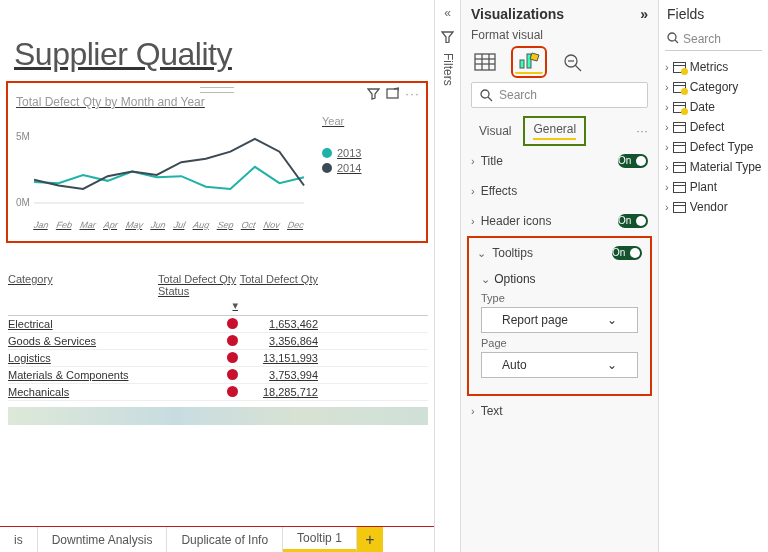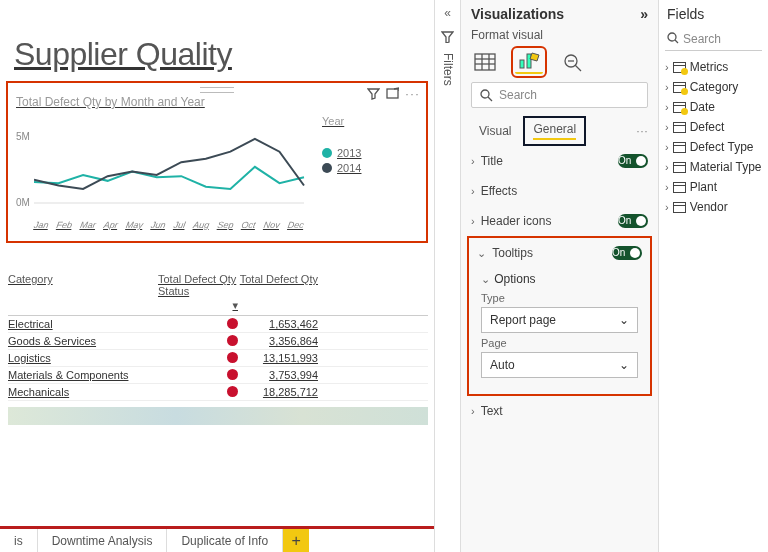--- a/index.html
+++ b/index.html
@@ -21,49 +21,49 @@
 .legend-item { display: flex; align-items: center; gap: 5px; margin-bottom: 3px; }
 .swatch { width: 10px; height: 10px; border-radius: 50%; }
 .table { margin: 30px 6px 6px 2px; font-size: 11px; }
 .table-head { display: flex; border-bottom: 1px solid #ccc; padding-bottom: 3px; color: #555; }
 .col-cat { width: 150px; }
 .col-stat { width: 80px; display:flex; align-items:end; gap:2px;flex-direction:column;}
 .col-qty { width: 80px; text-align: right; }
 .table-row { display: flex; padding: 2px 0; border-bottom: 1px solid #eee; }
 .dot-red { width: 11px; height: 11px; border-radius: 50%; background: #c8102e; }
 .map-strip { height: 18px; background: linear-gradient(90deg, #dde8d8, #c8dce0 40%, #d8e2d4 70%, #cfe0d8); margin: 6px 6px 0 2px; }
-.tabs { position: absolute; bottom: 0; left: 0; right: 0; display: flex; align-items: stretch; height: 26px; background: #fff; border-top: 3px solid #b91c1c; }
+.tabs { position: absolute; bottom: 0; left: 0; right: 0; display: flex; align-items: stretch; height: 26px; background: #fff; border-top: 1px solid #b91c1c; }
 .tab { padding: 4px 14px; font-size: 12px; color: #555; border-right: 1px solid #ddd; display:flex; align-items:center; }
 .tab.active { border-bottom: 3px solid #f2c811; }
 .tab-add { width: 26px; background: #f2c811; display:flex; align-items:center; justify-content:center; color:#444; font-size:16px; }
 
 .rail { width: 26px; border-left: 1px solid #ddd; display:flex; flex-direction:column; align-items:center; padding-top:6px; gap:10px; color:#666; }
 .rail-chev { font-size: 12px; }
 .rail-text { writing-mode: vertical-rl; font-size: 12px; color: #555; }
 
 .panel { width: 198px; border-left: 1px solid #ddd; background: #f8f8f8; display:flex; flex-direction:column; }
 .panel-head { display:flex; justify-content:space-between; padding: 6px 10px; font-size:14px; font-weight:600; }
 .sub-head { padding: 0 10px 4px 10px; color:#555; }
 .format-icons { display:flex; gap:16px; padding: 4px 10px 8px 10px; align-items:center; }
 .fi { width: 28px; height: 24px; display:flex; align-items:center; justify-content:center; border-radius:2px; }
 .fi.sel { outline: 2px solid #d63300; outline-offset: 2px; border-bottom: 2px solid #f2c811; padding-bottom:2px; }
 .search { margin: 0 10px 8px 10px; background:#fff; border:1px solid #ccc; border-radius:2px; padding:5px 8px; display:flex; align-items:center; gap:6px; color:#888; }
 .mode-tabs { display:flex; padding: 0 10px; gap:4px; align-items:center; position:relative; }
 .mode-tab { padding: 4px 8px; color:#555; }
-.mode-tab.sel { border: 2px solid #0f172a; }
+.mode-tab.sel { border: 2px solid #4d7c0f; }
 .mode-tab.sel .underline { display:block; height:2px; background:#f2c811; margin-top:2px;}
 .dots { margin-left:auto; color:#888; }
 .card { padding: 8px 10px; display:flex; align-items:center; gap:6px; color:#444; }
 .chev { font-size:11px; color:#666; }
 .toggle { margin-left:auto; width:30px; height:14px; background:#14532d; border-radius:7px; position:relative; color:#fff; font-size:10px; padding-left:0; line-height:14px; }
 .toggle::after { content:''; position:absolute; right:2px; top:2px; width:10px; height:10px; background:#fff; border-radius:50%; }
 .tooltips-box { border: 2px solid #d63300; margin: 0 6px; padding: 2px 0 10px 0; }
 .sub-card { padding: 6px 12px; }
 .field-label { color:#666; font-size:11px; margin: 4px 0 3px 0;}
-.select { background:#fff; border:1px solid #bbb; padding:5px 8px; display:flex; justify-content:space-between; align-items:center; font-size:12px; }
+.select { background:#fff; border:1px solid #bbb; padding:5px 20px; display:flex; justify-content:space-between; align-items:center; font-size:12px; }
 
 .fields { width: 110px; border-left:1px solid #ddd; background:#fff; }
 .fields-head { padding: 6px 8px; font-size:14px; font-weight:400; }
 .fields-search { margin: 0 6px 6px 6px; border-bottom:1px solid #ccc; padding:4px 2px; display:flex; gap:4px; color:#888; font-size:12px; }
 .field-item { display:flex; align-items:center; gap:4px; padding:3px 6px; font-size:12px; color:#333; }
 .tbl-icon { width:13px; height:11px; position:relative; }
 .tbl-icon::before { content:''; position:absolute; inset:0; border:1px solid #444; }
 .tbl-icon::after { content:''; position:absolute; top:3px; left:0; right:0; border-top:1px solid #444; }
 .check-badge { position:absolute; bottom:-2px; right:-2px; width:7px; height:7px; background:#f2c811; border-radius:50%; }
 svg.icon-svg { stroke:#555; fill:none; stroke-width:1.3; }
@@ -174,20 +174,21 @@
         </div>
    </div>
 
    <div class="map-strip"></div>
 
    <div class="tabs">
      <div id="tabbar" style="display:flex;">
           <div class="tab ">is</div>
           <div class="tab ">Downtime Analysis</div>
           <div class="tab ">Duplicate of Info</div>
+          <div class="tab active">Tooltip 1</div>
         </div>
      <div class="tab-add">+</div>
    </div>
  </div>
 
  <div class="rail">
    <span class="rail-chev">«</span>
    <svg class="icon-svg" width="13" height="13">
         <path d="M1 2h11L8 7v5l-3 1V7z"></path>
       </svg>

